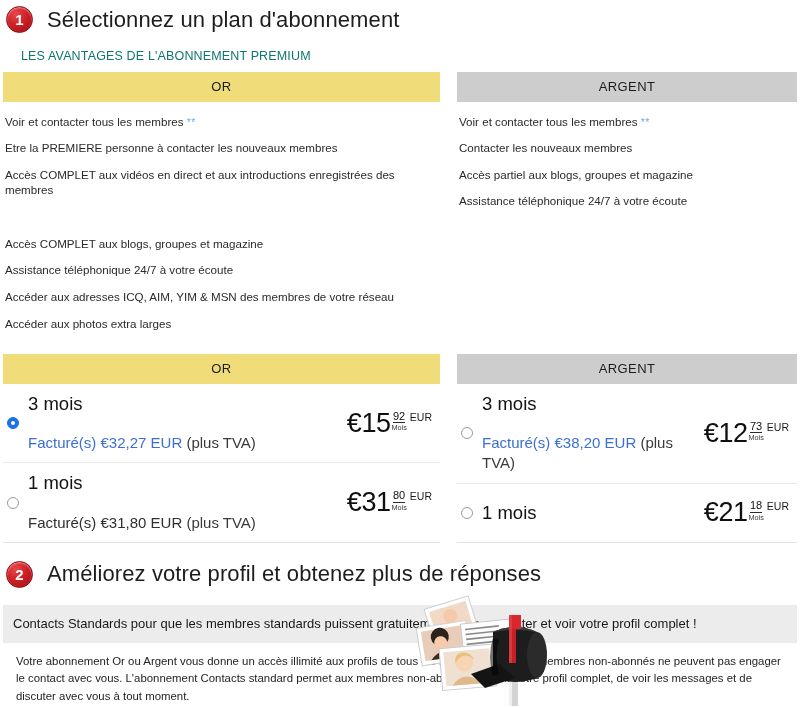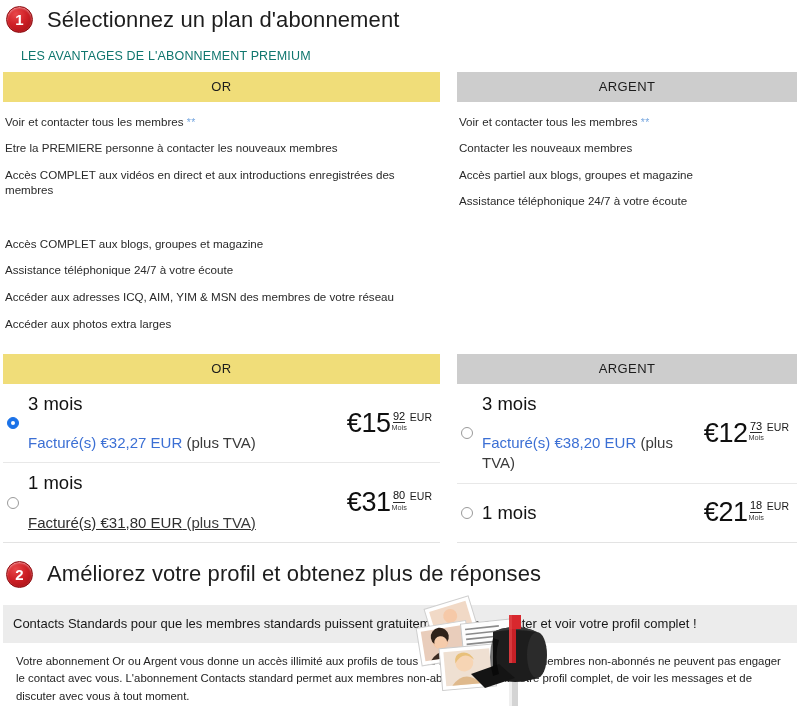--- a/index.html
+++ b/index.html
@@ -272,21 +272,21 @@
               <span class="price-per">Mois</span>
             </span>
             <span class="price-cur">EUR</span>
           </div>
         </div>
 
         <div class="price-row">
           <div class="radio"></div>
           <div class="plan-info">
             <div class="plan-name">1 mois</div>
-            <div class="plan-billed" style="color:#2f2f2f;text-decoration:underline;">
+            <div class="plan-billed" style="color:#2f2f2f;">
               <span>Facturé(s) €31,80 EUR</span>
               <span class="grey">(plus TVA)</span>
             </div>
           </div>
           <div class="price">
             <span class="price-main">€</span>
             <span class="price-main">31</span>
             <span class="price-frac">
               <span class="price-cents">80</span>
               <span class="price-per">Mois</span>

